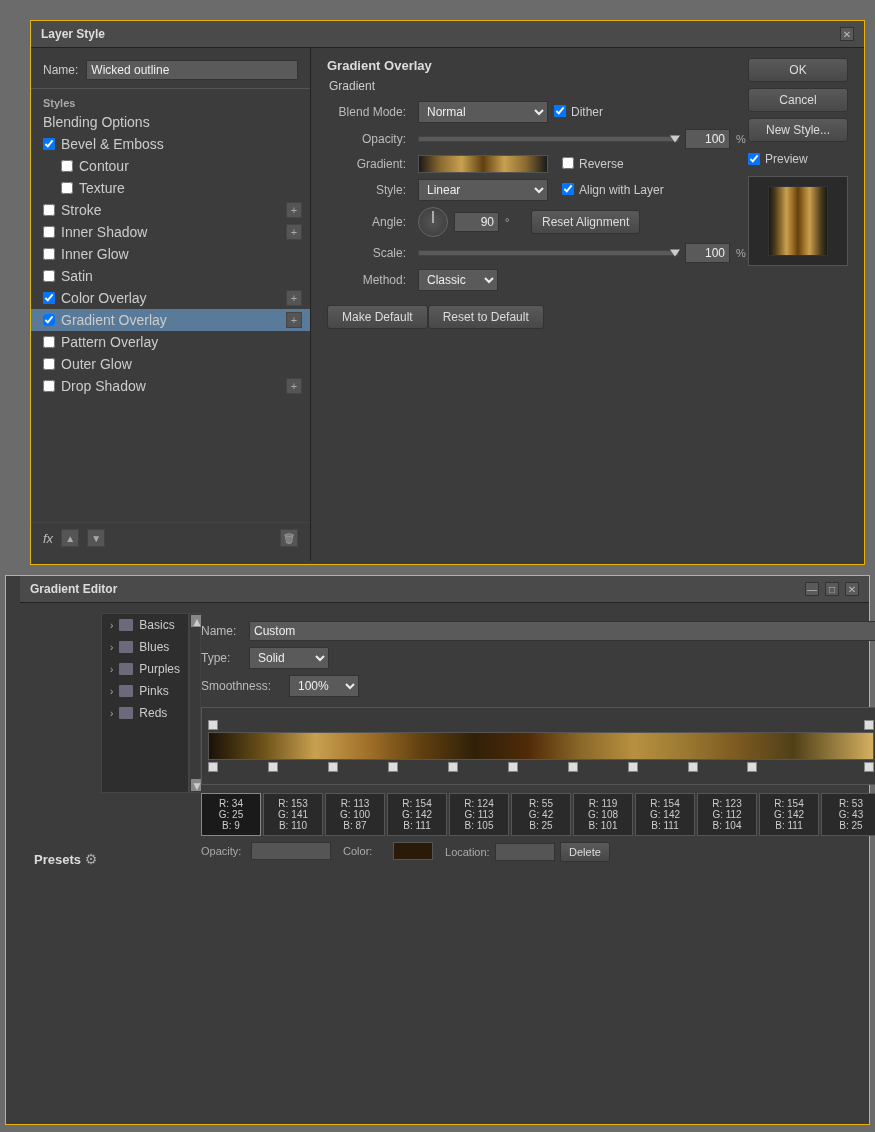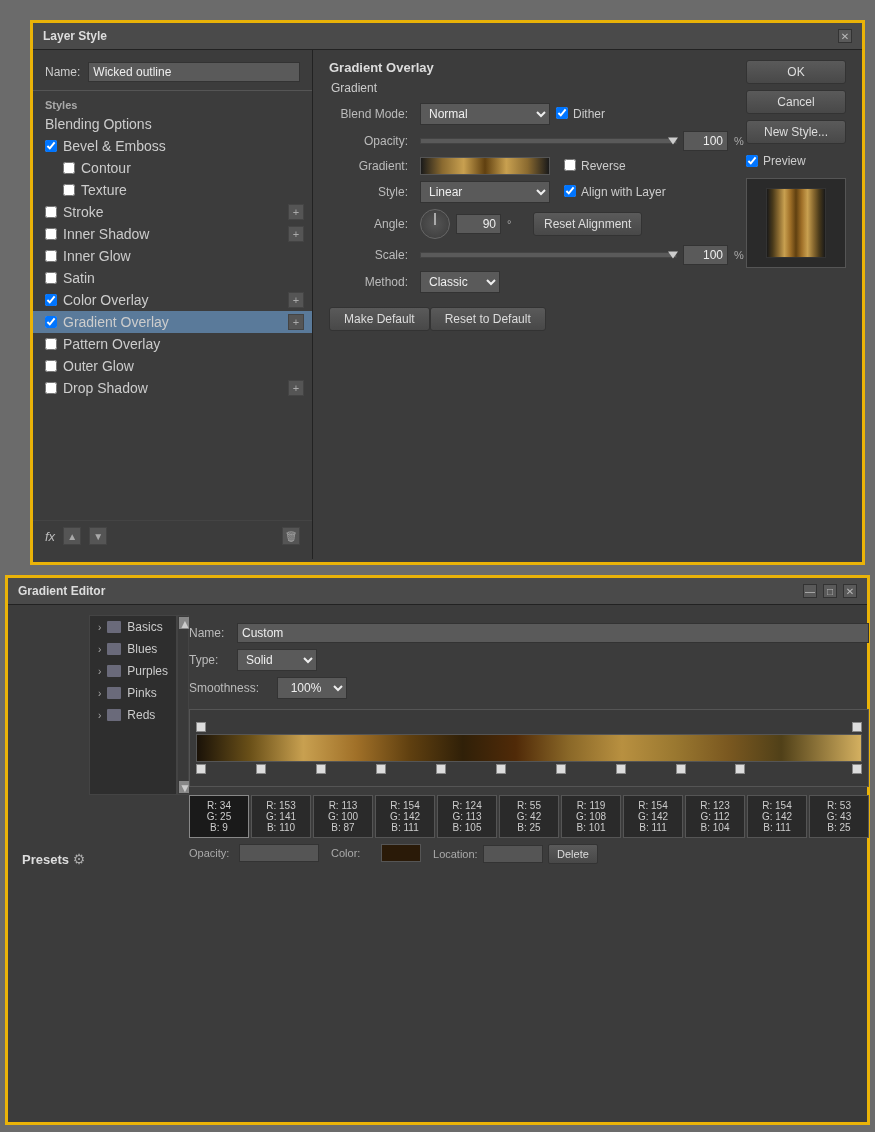--- a/index.html
+++ b/index.html
@@ -8,36 +8,37 @@
       font-family: Arial, sans-serif;
       font-size: 12px;
       color: #ccc;
       width: 875px;
       min-height: 1132px;
     }
 
     
     .dialog {
       background: #3c3c3c;
-      border: 3px solid #eab308;
+      border: 1px solid #eab308;
       position: absolute;
     }
 
     .dialog-layer-style {
       top: 20px;
       left: 30px;
       width: 835px;
       height: 545px;
     }
 
     .dialog-gradient-editor {
       top: 575px;
       left: 5px;
       width: 865px;
       height: 550px;
+      padding-left: 14px;
     }
 
     .dialog-title-bar {
       background: #4a4a4a;
       padding: 6px 10px;
       display: flex;
       align-items: center;
       justify-content: space-between;
       border-bottom: 1px solid #222;
     }
@@ -551,21 +552,20 @@
       width: 80px;
     }
 
     .ge-smoothness-select {
       background: #5a5a5a;
       border: 1px solid #333;
       color: #eee;
       padding: 2px 4px;
       font-size: 12px;
       width: 70px;
-      text-align: center;
     }
 
     
     .ge-gradient-section {
       border: 1px solid #555;
       padding: 6px;
       background: #3a3a3a;
     }
 
     .ge-opacity-stops {

